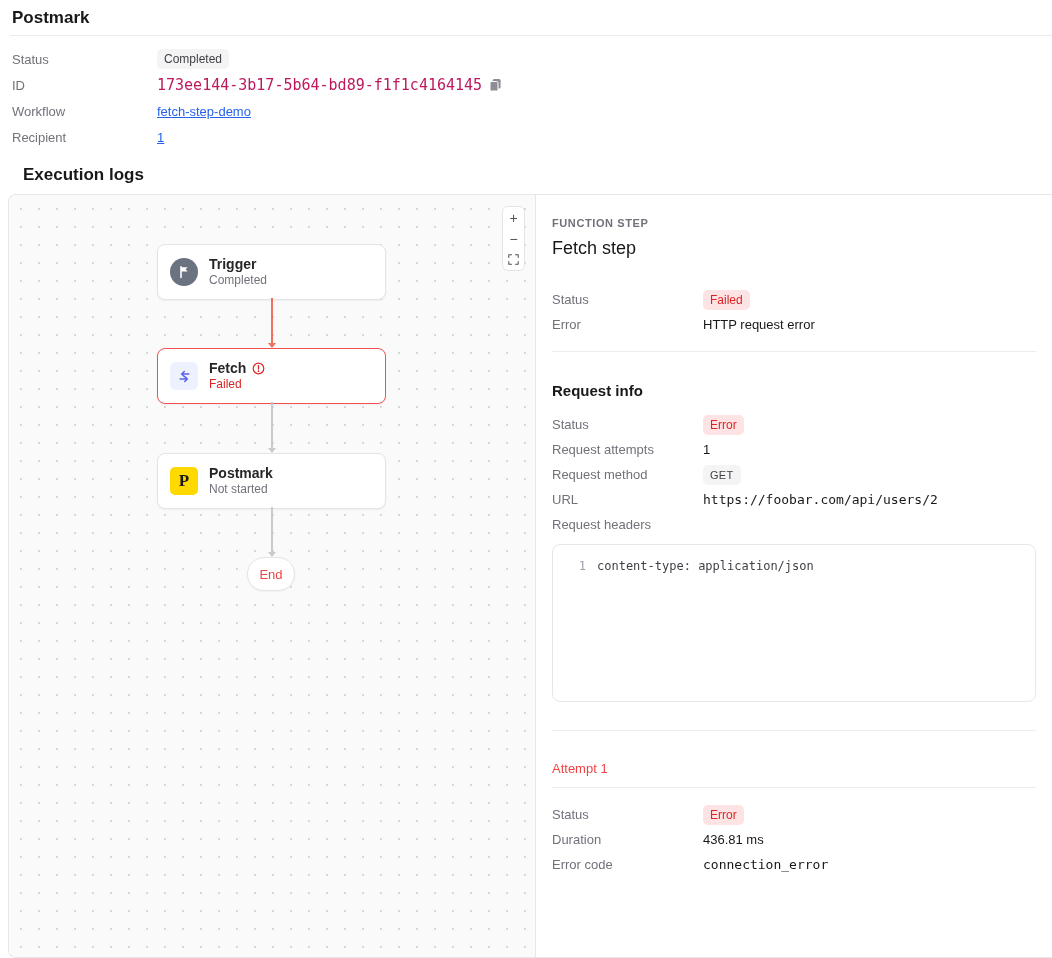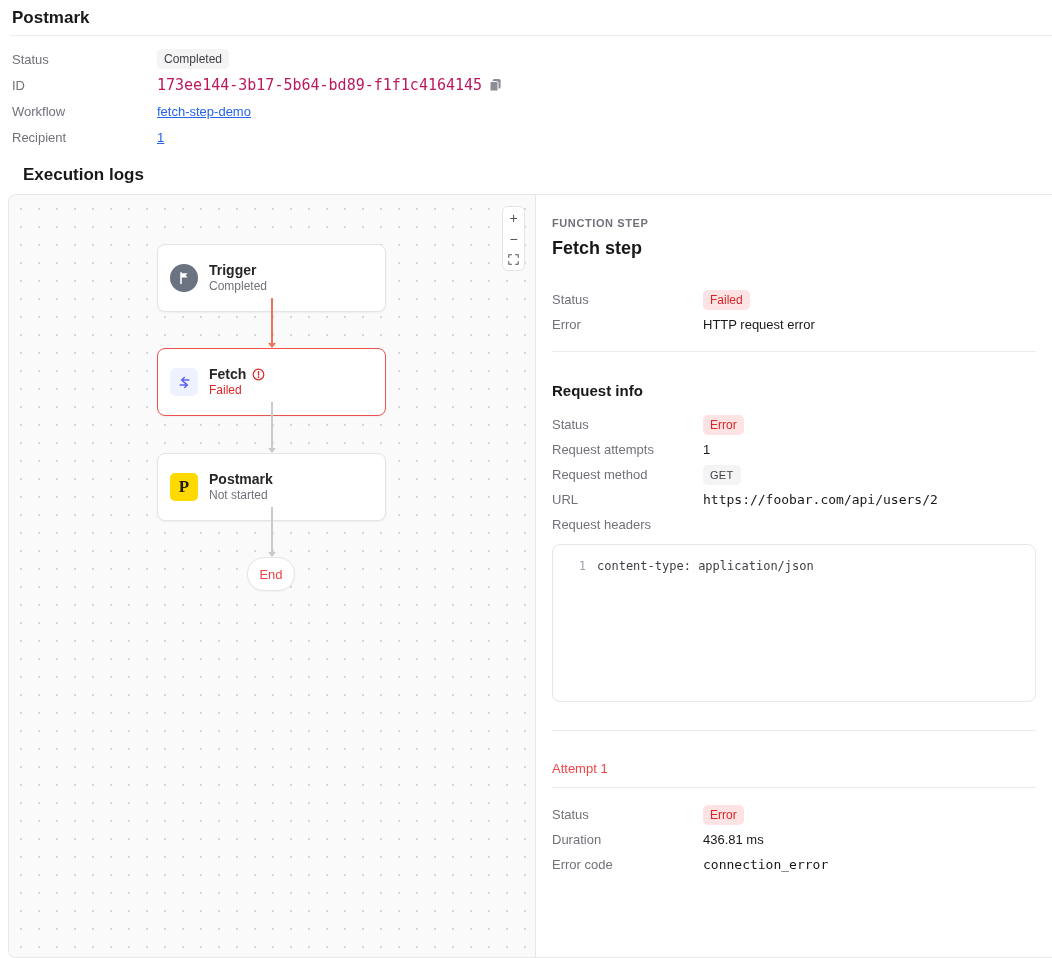--- a/index.html
+++ b/index.html
@@ -35,21 +35,21 @@
   }
   .canvas {
     width:527px; flex:none; position:relative; border-right:1px solid #e7e7ea;
     border-radius:8px 0 0 8px;
     background-color:#fafafa;
     background-image:radial-gradient(#d7d7dc 1px, transparent 1.1px);
     background-size:18px 18px; background-position:3px 5px;
     overflow:hidden;
   }
   .node {
-    position:absolute; left:148px; width:229px; height:68px;
+    position:absolute; left:148px; width:229px; height:56px;
     background:#fff; border:1px solid #e4e4e7; border-radius:8px;
     display:flex; align-items:center; padding:0 12px; gap:11px;
     box-shadow:0 1px 2px rgba(0,0,0,0.05); cursor:pointer;
   }
   .node-error { border-color:#f05252; }
   .node-icon { width:28px; height:28px; flex:none; display:flex; align-items:center; justify-content:center; border-radius:6px; }
   .icon-trigger { background:#6b7280; border-radius:50%; }
   .icon-fetch { background:#eef2ff; }
   .icon-postmark { background:#ffd900; border-radius:5px; font-family:"Liberation Serif",serif; font-weight:700; font-size:17px; color:#1c1917; }
   .node-texts { display:flex; flex-direction:column; }
@@ -76,21 +76,21 @@
   }
   .ctrl-btn {
     border:none; background:none; height:21px; padding:0; cursor:pointer;
     display:flex; align-items:center; justify-content:center;
     font-size:14px; color:#52525b; font-family:"Liberation Sans",sans-serif;
   }
 
   
   .details { flex:1; padding:22px 16px 0; overflow:hidden; }
   .kicker { font-size:11px; font-weight:600; letter-spacing:0.6px; color:#71717a; }
-  .step-title { font-size:18px; font-weight:700; margin-top:9px; color:#18181b; }
+  .step-title { font-size:18px; font-weight:400; margin-top:9px; color:#18181b; }
   .drow { display:flex; align-items:center; height:25px; }
   .dlabel { width:151px; flex:none; color:#71717a; font-size:13px; }
   .dvalue { font-size:13px; color:#18181b; }
   .rows-a { margin-top:28px; }
   .divider { height:1px; background:#ececf0; }
   .div-1 { margin-top:14px; }
   .section-title { font-size:15px; font-weight:700; color:#18181b; margin-top:30px; }
   .rows-b { margin-top:13px; }
   .code-block {
     margin-top:7px; height:158px; border:1px solid #e7e7ea; border-radius:8px;

